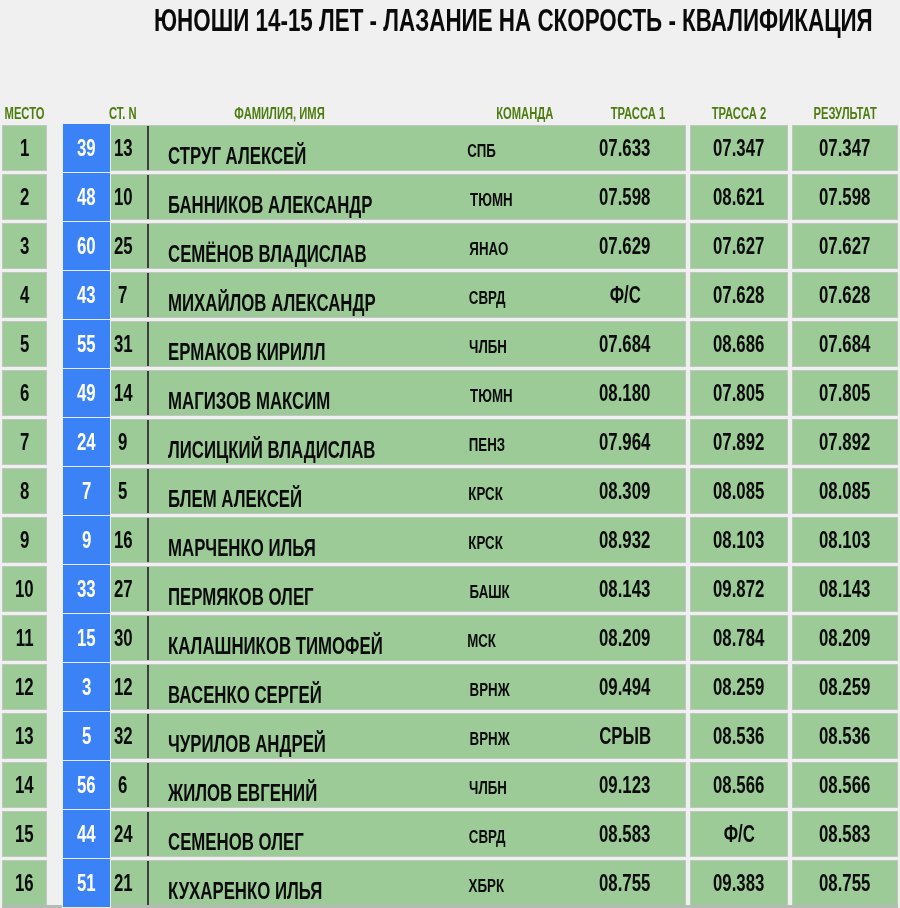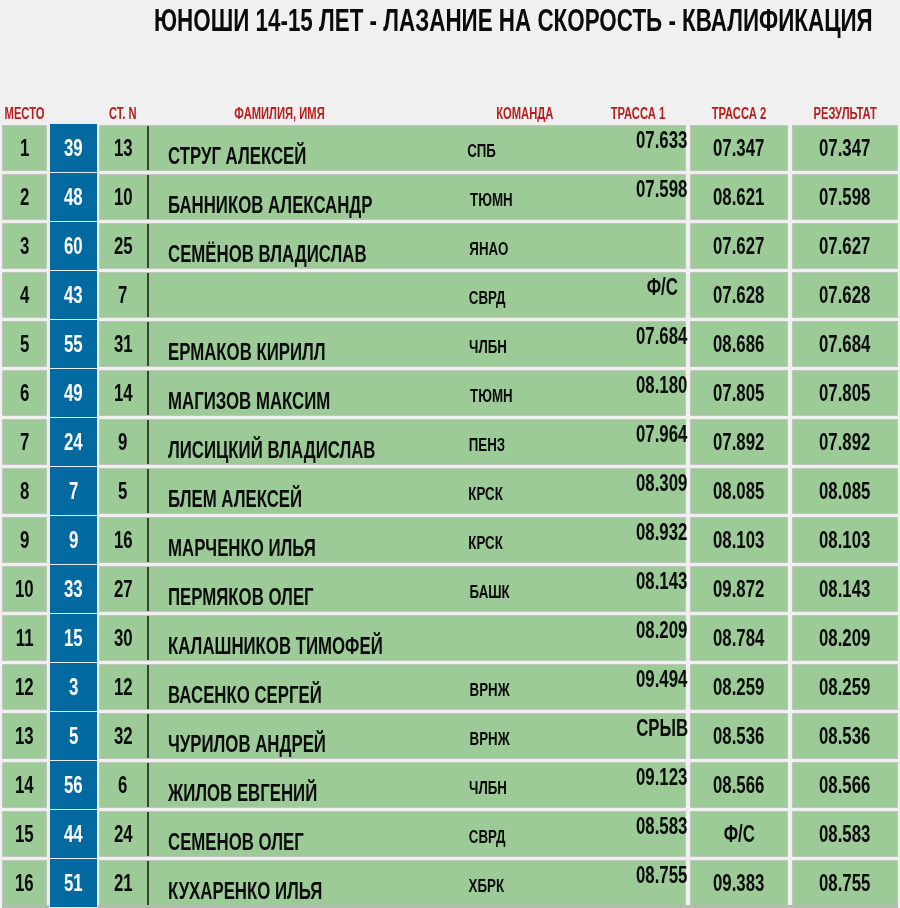--- a/index.html
+++ b/index.html
@@ -20,21 +20,21 @@
     position: absolute; top: 2px; left: 0; width: 900px;
     text-align: center;
     font-size: 32px; font-weight: bold; color: #0a0a0a;
     letter-spacing: 0px;
   }
 
   .thead { position: absolute; top: 99px; left: 0; width: 900px; height: 24px; }
   .th {
     position: absolute; top: 0; height: 24px;
     display: flex; align-items: flex-end; justify-content: center;
-    font-size: 16px; font-weight: bold; color: #b91c1c;
+    font-size: 16px; font-weight: bold; color: #4d7c0f;
   }
   .th-place  { left: 0;   width: 48px; }
   .th-bib    { left: 50px;  width: 48px; margin-top: 33px; }
   .th-startn { left: 98px;  width: 50px; }
   .th-name   { left: 148px; width: 264px; }
   .th-team   { left: 460px; width: 130px; }
   .th-r1     { left: 586px; width: 104px; text-align: right; }
   .th-r2     { left: 690px; width: 98px; }
   .th-res    { left: 792px; width: 106px; }
 
@@ -43,41 +43,41 @@
 
   .cell {
     position: absolute; top: 0; height: 46px;
     background: #9ccb98;
     border: 1px solid #c0c7bf;
     display: flex; align-items: center; justify-content: center;
     font-size: 24px; font-weight: bold; color: #0c0c0c;
   }
   .cell-place { left: 2px;   width: 45px; }
   .cell-bib {
-    left: 49px; width: 49px; top: -2px; height: 50px;
-    background: #0369a1; border: 1px solid #e9eced;
+    left: 62px; width: 49px; top: -2px; height: 50px;
+    background: #3b82f6; border: 1px solid #e9eced;
     color: #ffffff; z-index: 2; justify-content: center;
   }
   .cell-main  { left: 99px;  width: 587px; justify-content: flex-start; }
   .cell-r2    { left: 690px; width: 98px; }
   .cell-res   { left: 792px; width: 106px; }
 
   .startn {
     position: absolute; left: 0; top: 0; width: 46px; height: 100%;
     display: flex; align-items: center; justify-content: center;
   }
   .vline {
     position: absolute; left: 47px; top: 0; width: 2px; height: 100%;
     background: #3d3f3d;
   }
   .nm   { position: absolute; left: 68px;  top: 0; height: 100%; display: flex; align-items: flex-end; }
   .team { position: absolute; left: 361px; top: 3px; width: 120px; height: 100%;
           display: flex; align-items: center; justify-content: flex-start; font-size: 19px; }
-  .r1   { position: absolute; left: 512px; top: 0; width: 100px; height: 100%;
-          display: flex; justify-content: center; }
+  .r1   { position: absolute; left: 475px; top: 0; width: 100px; height: 100%;
+          display: flex; align-items: center; justify-content: center; }
 
   .bottom-strip {
     position: absolute; left: 2px; top: 905px; width: 896px; height: 3px;
     background: #b3bcb2;
   }
 </style>
 </head>
 <body>
 
 <div id="stage">
@@ -185,20 +185,23 @@
       <span class="startn">
             <span class="cx">25</span>
           </span>
       <span class="vline"></span>
       <span class="nm">
             <span class="cxl">СЕМЁНОВ ВЛАДИСЛАВ</span>
           </span>
       <span class="team">
             <span class="cx">ЯНАО</span>
           </span>
+      <span class="r1">
+            <span class="cx">07.629</span>
+          </span>
     </div>
     <div class="cell cell-r2">
       <span class="cx">07.627</span>
     </div>
     <div class="cell cell-res">
       <span class="cx">07.627</span>
     </div>
   </div>
 
   <div class="row" style="top: 147px;">
@@ -206,20 +209,23 @@
       <span class="cx">4</span>
     </div>
     <div class="cell cell-bib">
       <span class="cx">43</span>
     </div>
     <div class="cell cell-main">
       <span class="startn">
             <span class="cx">7</span>
           </span>
       <span class="vline"></span>
+      <span class="nm">
+            <span class="cxl">МИХАЙЛОВ АЛЕКСАНДР</span>
+          </span>
       <span class="team">
             <span class="cx">СВРД</span>
           </span>
       <span class="r1">
             <span class="cx">Ф/С</span>
           </span>
     </div>
     <div class="cell cell-r2">
       <span class="cx">07.628</span>
     </div>
@@ -415,20 +421,23 @@
     <div class="cell cell-bib">
       <span class="cx">15</span>
     </div>
     <div class="cell cell-main">
       <span class="startn">
             <span class="cx">30</span>
           </span>
       <span class="vline"></span>
       <span class="nm">
             <span class="cxl">КАЛАШНИКОВ ТИМОФЕЙ</span>
+          </span>
+      <span class="team">
+            <span class="cx">МСК</span>
           </span>
       <span class="r1">
             <span class="cx">08.209</span>
           </span>
     </div>
     <div class="cell cell-r2">
       <span class="cx">08.784</span>
     </div>
     <div class="cell cell-res">
       <span class="cx">08.209</span>

